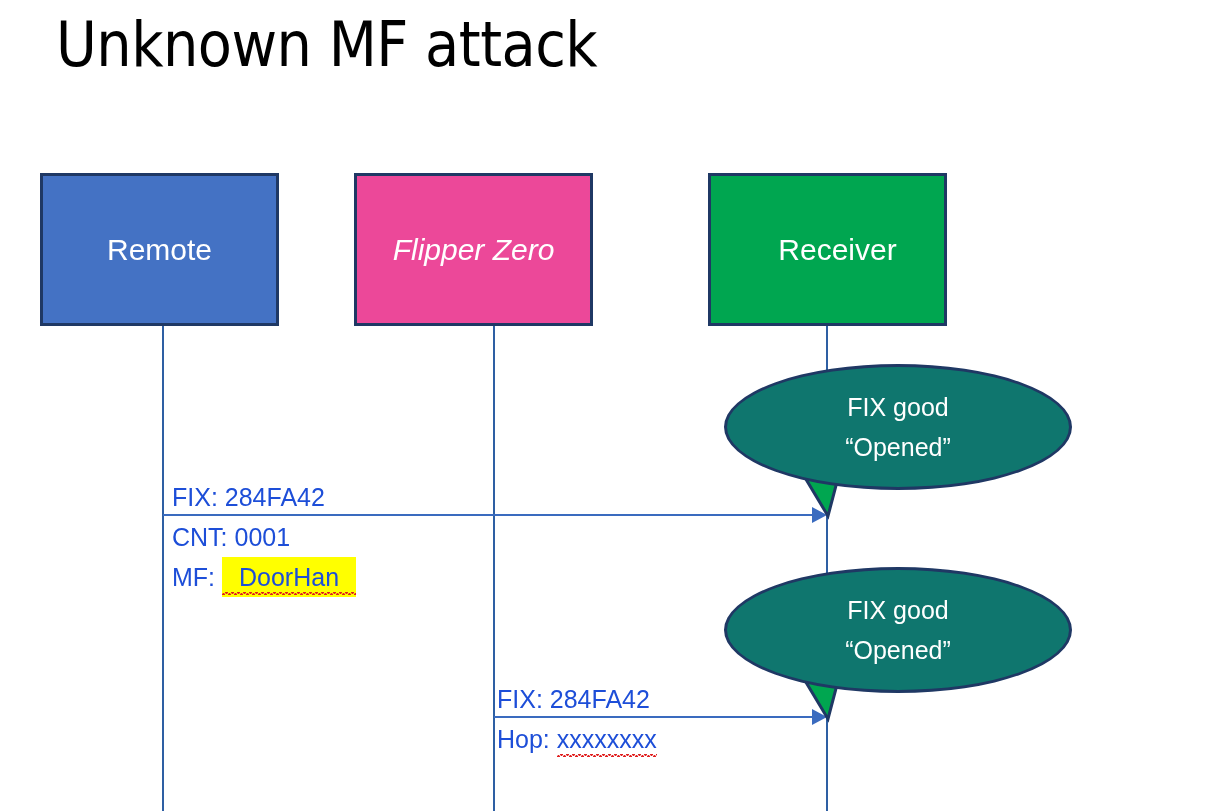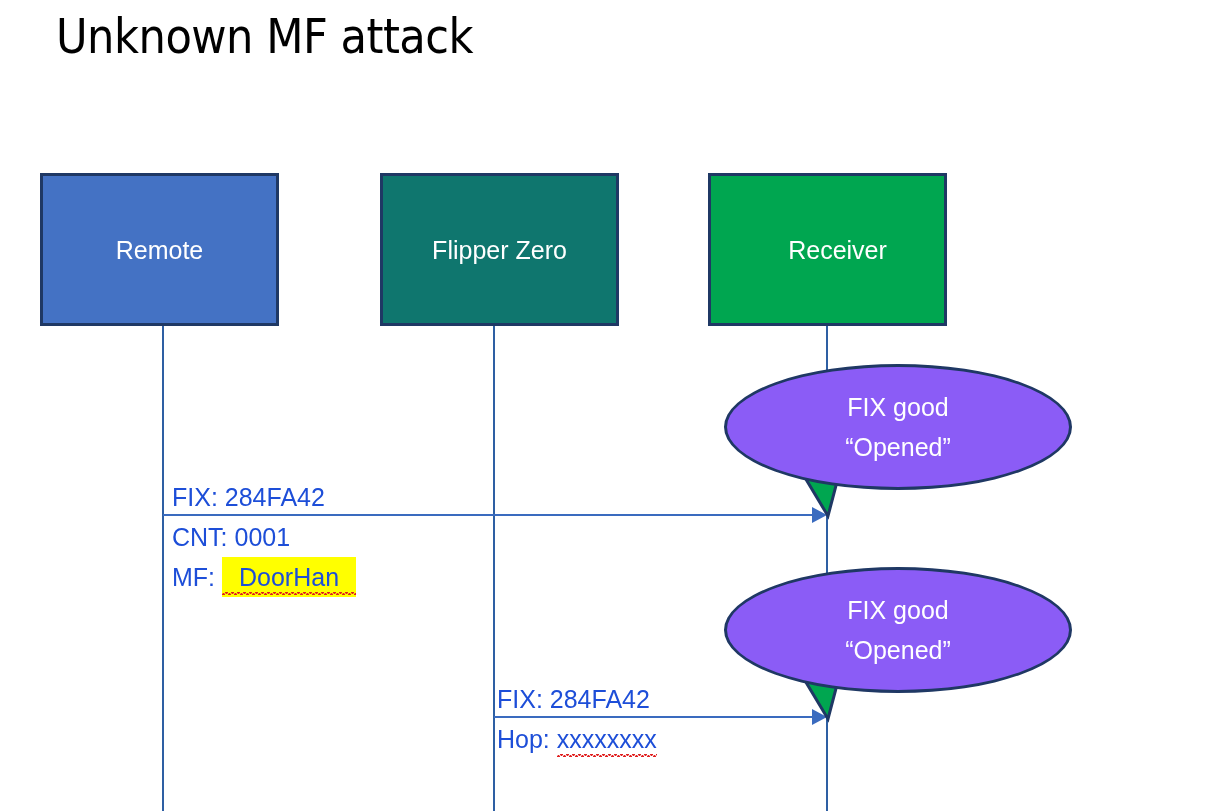--- a/index.html
+++ b/index.html
@@ -20,21 +20,21 @@
     overflow: hidden;
   }
 
   
   #slide-title {
     position: absolute;
     left: 56px;
     top: 6px;
     width: 1000px;
     font-family: "DejaVu Sans Condensed", "Liberation Sans", sans-serif;
-    font-size: 48px;
+    font-size: 62px;
     font-weight: 300;
     letter-spacing: -0.5px;
     color: #000000;
     line-height: 1.25;
     white-space: nowrap;
   }
 
   
   .actor-box {
     position: absolute;
@@ -42,27 +42,27 @@
     width: 239px;
     height: 153px;
     box-sizing: border-box;
     border: 3px solid #1F3864;
     display: flex;
     align-items: center;
     justify-content: center;
   }
   .actor-label {
     color: #ffffff;
-    font-size: 25px;
+    font-size: 30px;
     font-weight: 400;
     text-align: left;
     line-height: 1.2;
   }
   #actor-remote   { left: 40px;  background: #4472C4; }
-  #actor-flipper  { left: 380px; background: #0f766e; }
+  #actor-flipper  { left: 354px; background: #ec4899; font-style: italic; }
   #actor-receiver { left: 708px; background: #00A650; padding-left: 20px; }
 
   
   .lifeline {
     position: absolute;
     top: 326px;
     width: 2px;
     height: 485px;
     background: #2E5FA3;
   }
@@ -124,21 +124,21 @@
     background-size: 6px 3px;
     background-repeat: repeat-x;
   }
 
   
   .callout {
     position: absolute;
     width: 348px;
     height: 126px;
     border-radius: 50%;
-    background: #8b5cf6;
+    background: #0f766e;
     border: 3px solid #1F3864;
     box-sizing: border-box;
     display: flex;
     align-items: center;
     justify-content: center;
     z-index: 3;
   }
   .callout-text {
     color: #ffffff;
     font-size: 25px;

